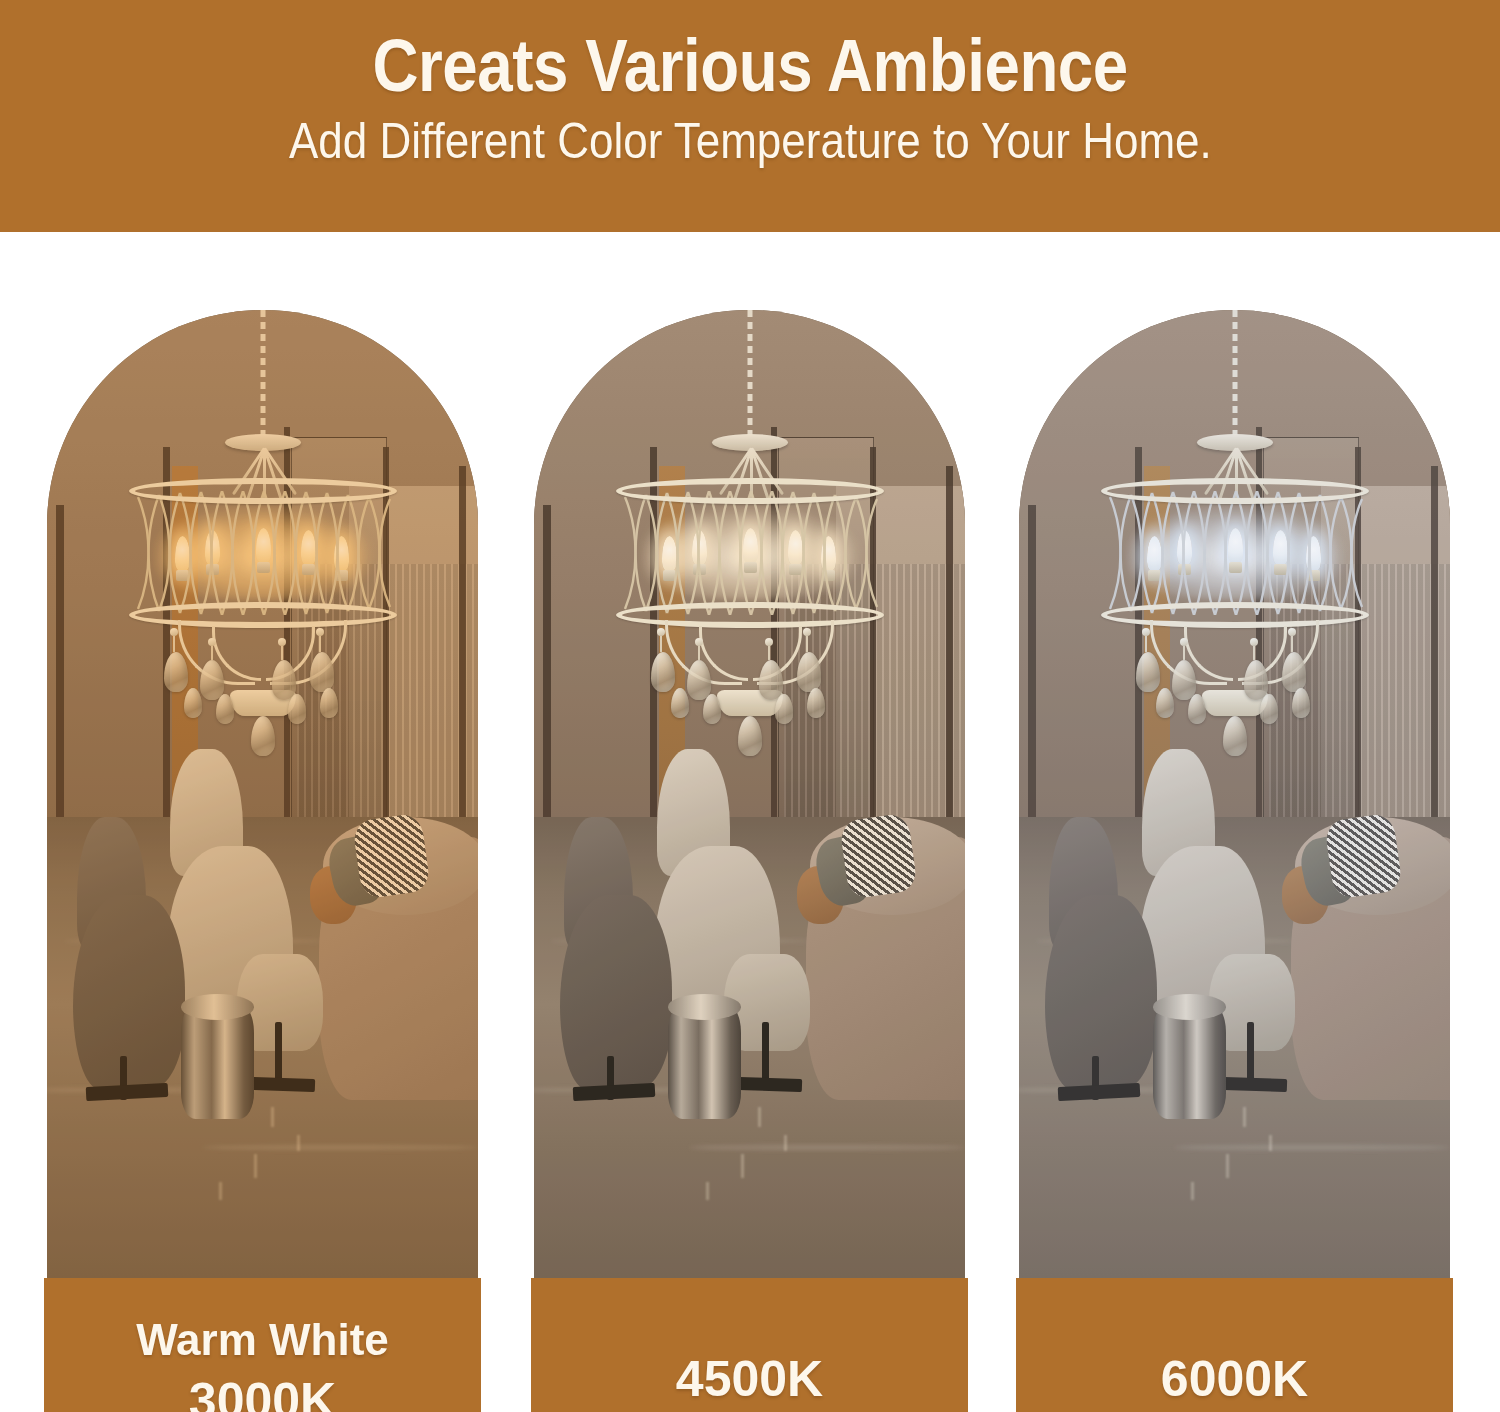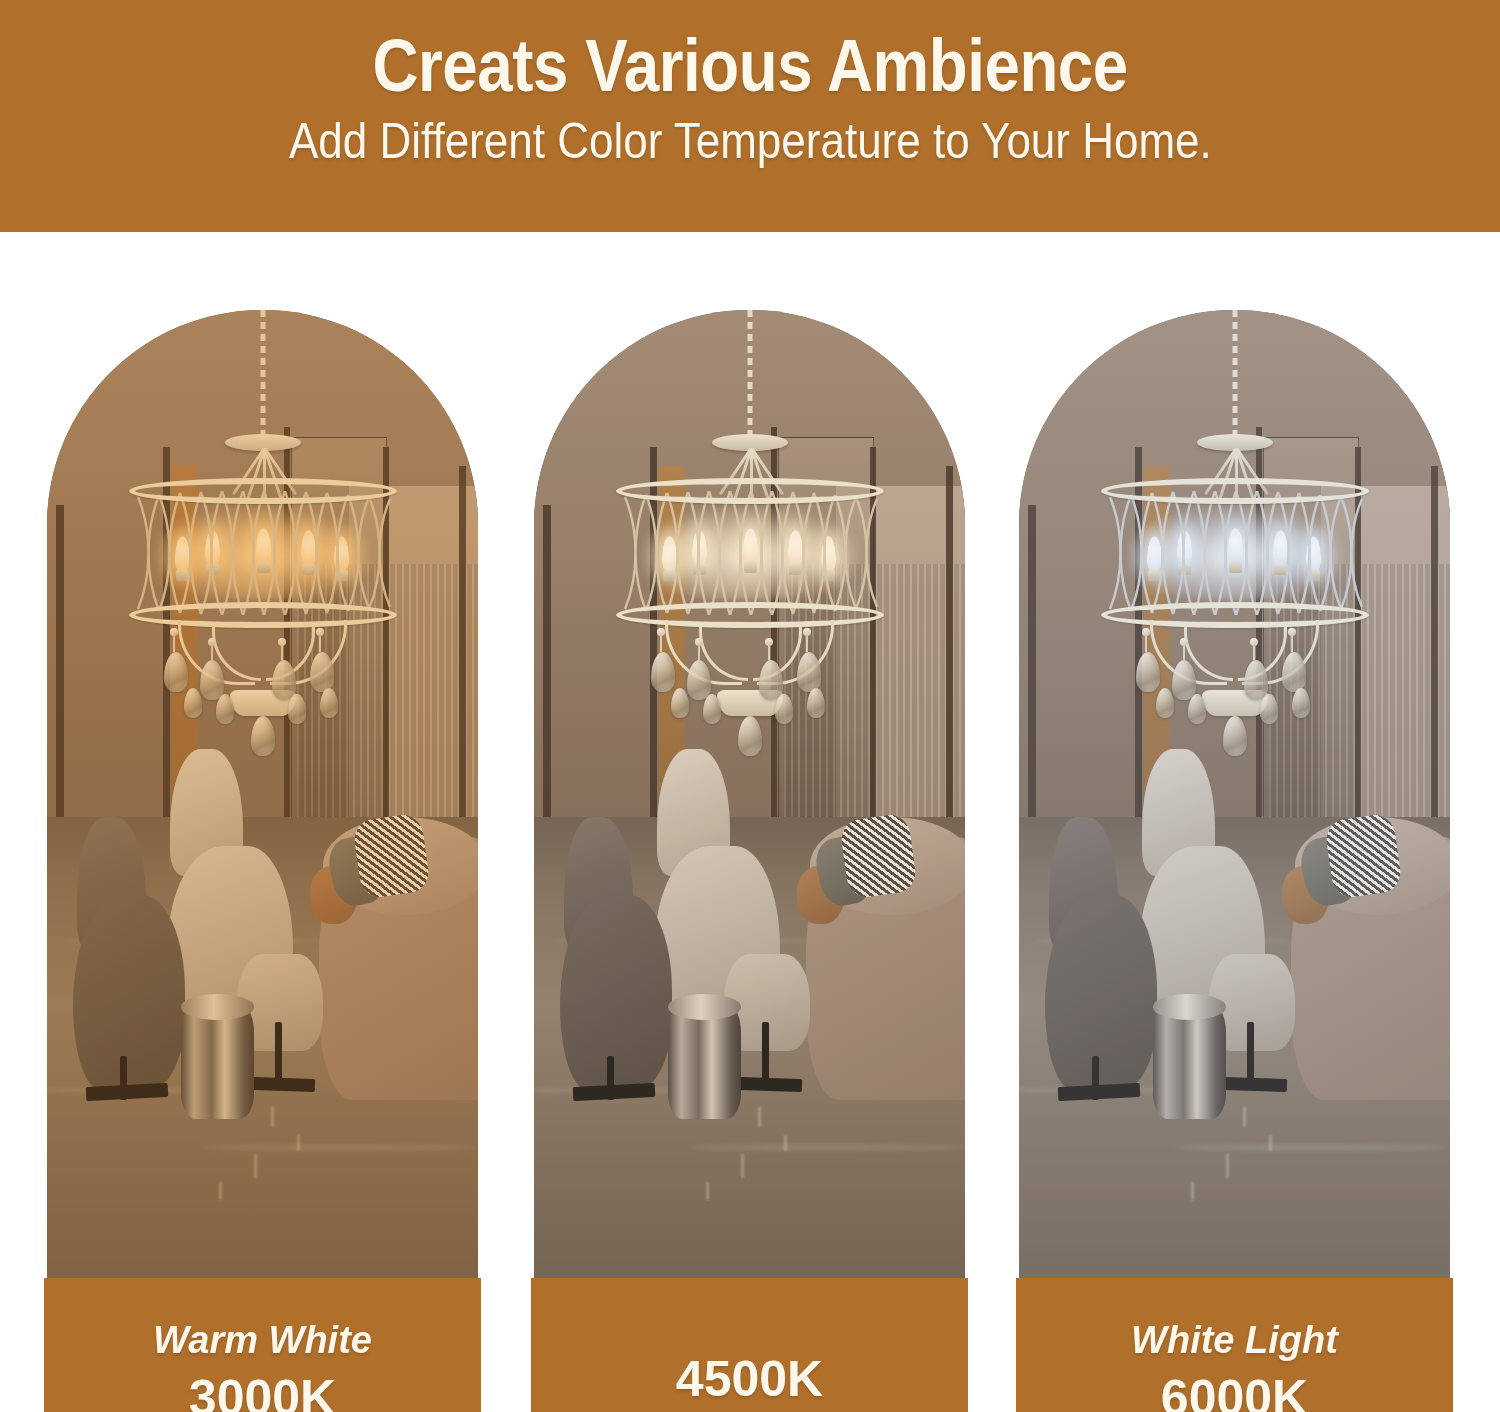--- a/index.html
+++ b/index.html
@@ -297,22 +297,22 @@
 
   
   .label-card{
     position:absolute;left:-3px;top:968px;width:437px;height:205px;
     background:#b0702c;
     border-radius:0 0 22px 22px;
     display:flex;flex-direction:column;align-items:center;justify-content:center;
     box-sizing:border-box;padding-bottom:18px;
   }
   .label-title{
-    font-size:38px;font-weight:bold;color:#fdf7ec;line-height:1.0;
-    white-space:nowrap;text-shadow:0 2px 3px rgba(85,48,12,.3);font-style:italic;
+    font-size:44px;font-weight:bold;color:#fdf7ec;line-height:1.0;
+    white-space:nowrap;text-shadow:0 2px 3px rgba(85,48,12,.3);
   }
   .label-temp{
     margin-top:14px;
     font-size:50px;font-weight:bold;color:#fdf7ec;line-height:1.0;
     white-space:nowrap;text-shadow:0 2px 3px rgba(85,48,12,.3);
   }
 </style>
 </head>
 <body>
 
@@ -724,18 +724,17 @@
             <div class="crystal small" style="left:182px;top:78px;"></div>
             <div class="crystal" style="left:113px;top:106px;"></div>
           </div>
         </div>
 
         <div class="warmth"></div>
         <div class="grade"></div>
       </div>
     </div>
     <div class="label-card">
-      <div class="label-title">White Light</div>
       <div class="label-temp">6000K</div>
     </div>
   </div>
 
 </div>
 
 </body></html>

